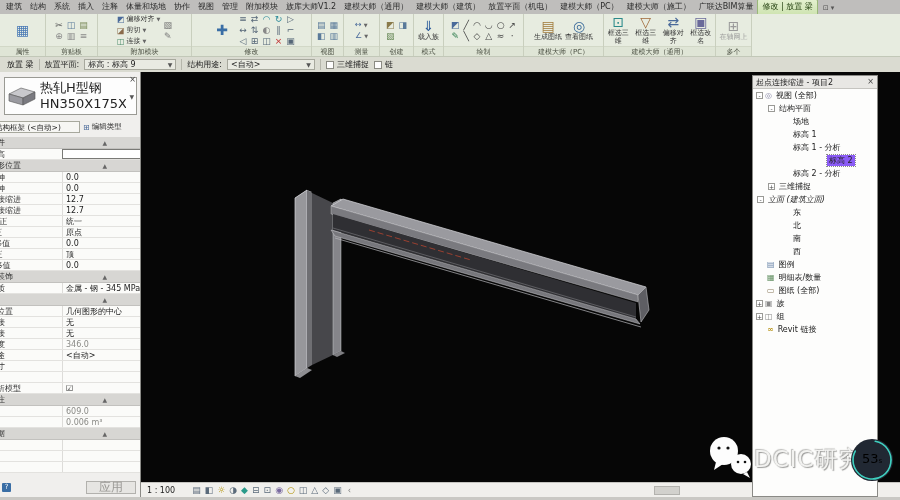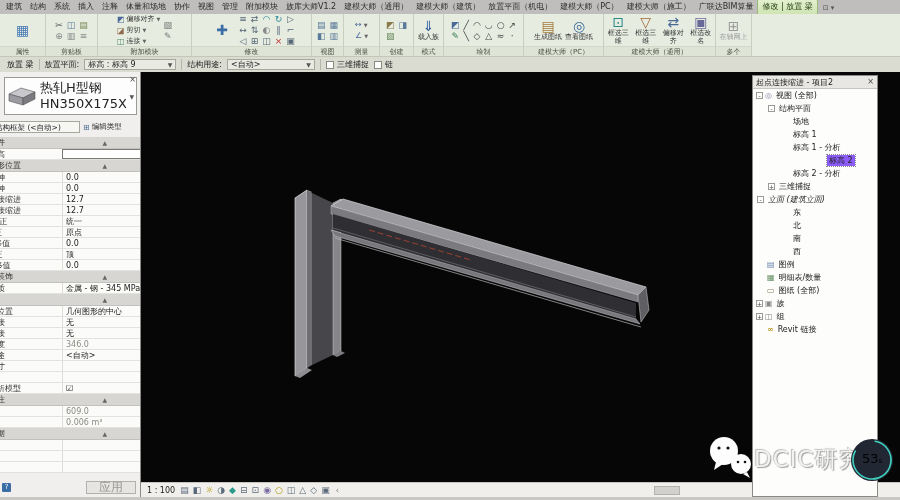--- a/index.html
+++ b/index.html
@@ -32,21 +32,21 @@
   .osep { width:1px; height:11px; background:#b5b6ab; }
   .obold { color:#111; }
   .odrop { background:#e9eae2; border:1px solid #a7a89d; height:11px; display:flex; align-items:center; justify-content:space-between; padding:0 3px; gap:4px; }
   .odrop .dn { font-size:6px; color:#555; }
   .ocheck { width:8px; height:8px; background:#fdfdfd; border:1px solid #8a8a82; display:inline-block; }
   .olab { display:flex; align-items:center; gap:3px; }
 
   
   #canvas { position:absolute; left:141px; top:72px; width:759px; height:410px; background:#060606; z-index:1; }
   #vcb { position:absolute; left:141px; top:482px; width:759px; height:15px; background:#f0efec; border-top:1px solid #c5c4c0; display:flex; align-items:center; gap:4px; padding-left:6px; z-index:2; }
-  #vcb .scale { font-size:8px; color:#222; margin-right:1px; }
+  #vcb .scale { font-size:8px; color:#222; margin-right:13px; }
   #vcb .vicon { font-size:9px; line-height:9px; color:#5a6a7a; }
   #vcb .back { font-size:8px; color:#777; margin-left:2px; }
   #hscroll { position:absolute; left:513px; top:3px; width:26px; height:9px; background:#d2d1cd; border:1px solid #b3b2ae; }
   #winbottom { position:absolute; left:0; top:497px; width:900px; height:3px; background:#c9c8c4; z-index:9; }
 
   
   #props { position:absolute; left:0; top:72px; width:141px; height:425px; background:#f0efed; overflow:hidden; border-right:1px solid #8a8a86; z-index:3; }
   #props-inner { position:absolute; left:-30px; top:0; width:171px; }
   #props-close { position:absolute; right:4px; top:3px; font-size:8px; color:#444; z-index:2; }
   #typesel { position:absolute; left:34px; top:5px; width:133px; height:38px; background:#fdfdfd; border:1px solid #9a9a94; display:flex; align-items:center; gap:3px; padding:2px; }

